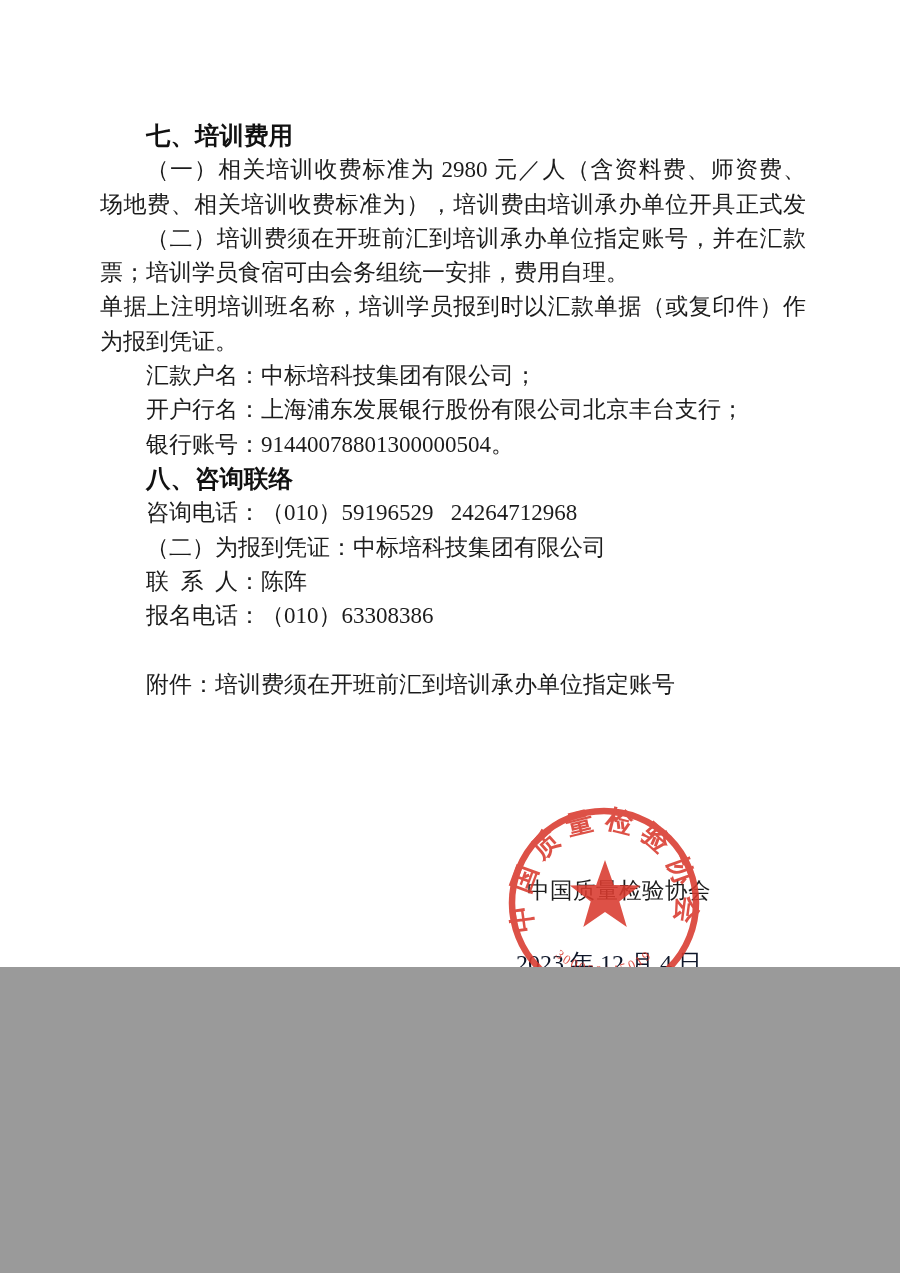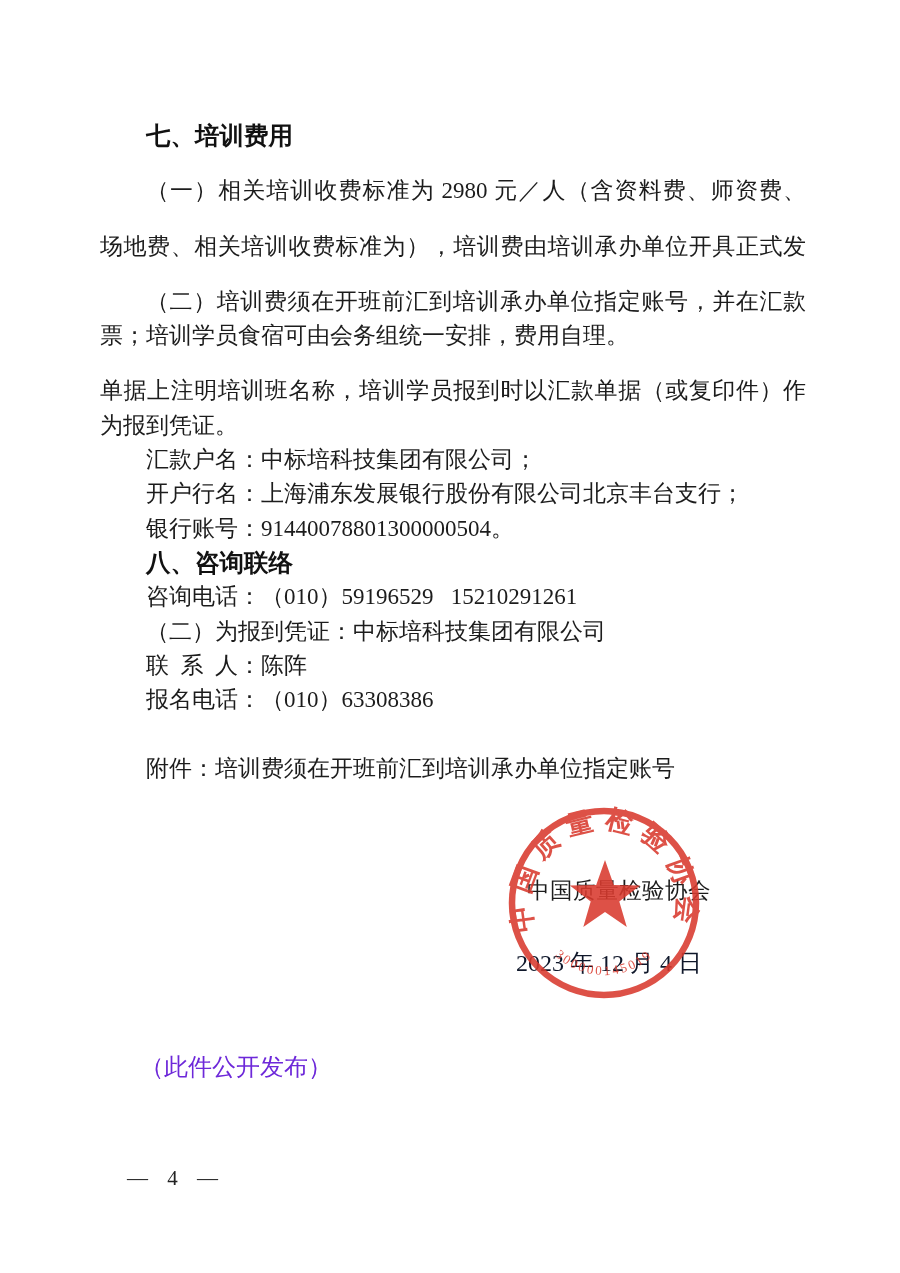--- a/index.html
+++ b/index.html
@@ -1,18 +1,18 @@
 <!DOCTYPE html>
 <html><head>
 <meta charset="utf-8">
 <style>
   html,body { margin:0; padding:0; background:#9a9a9a; }
   .page {
     position: relative;
-    width: 900px; height: 1273px;
+    width: 900px; height: 967px;
     background: #ffffff;
     overflow: hidden;
     font-family: "Liberation Serif", serif;
     color: #1a1a1a;
     margin: 0 auto;
   }
   .body-text {
     position: absolute;
     left: 100px; top: 119px;
     width: 706px;
@@ -27,21 +27,20 @@
   .indent { padding-left: 46px; }
   .bold {
     font-weight: 700;
     font-size: 24.5px;
     font-family: "Liberation Sans", sans-serif;
     color: #111;
   }
   .fill {
     text-align: justify;
     text-align-last: justify;
-    margin-top: 21px;
   }
   .org-name {
     position: absolute;
     left: 527px; top: 876px;
     font-size: 22.5px;
     line-height: 30px;
     letter-spacing: 0.5px;
     color: #1c1c1c;
     z-index: 1;
   }
@@ -85,21 +84,21 @@
     <div class="line indent fill">（一）相关培训收费标准为 2980 元／人（含资料费、师资费、</div>
     <div class="line fill">场地费、相关培训收费标准为），培训费由培训承办单位开具正式发</div>
     <div class="line indent fill">（二）培训费须在开班前汇到培训承办单位指定账号，并在汇款</div>
     <div class="line">票；培训学员食宿可由会务组统一安排，费用自理。</div>
     <div class="line fill">单据上注明培训班名称，培训学员报到时以汇款单据（或复印件）作</div>
     <div class="line">为报到凭证。</div>
     <div class="line indent">汇款户名：中标培科技集团有限公司；</div>
     <div class="line indent">开户行名：上海浦东发展银行股份有限公司北京丰台支行；</div>
     <div class="line indent">银行账号：91440078801300000504。</div>
     <div class="line indent bold">八、咨询联络</div>
-    <div class="line indent">咨询电话：（010）59196529   15210291261</div>
+    <div class="line indent">咨询电话：（010）59196529   24264712968</div>
     <div class="line indent">（二）为报到凭证：中标培科技集团有限公司</div>
     <div class="line indent">联  系  人：陈阵</div>
     <div class="line indent">报名电话：（010）63308386</div>
     <div class="line"></div>
     <div class="line indent">附件：培训费须在开班前汇到培训承办单位指定账号</div>
   </div>
 
   <div class="org-name">中国质量检验协会</div>
   <div class="issue-date">2023 年 12 月 4 日</div>
 

